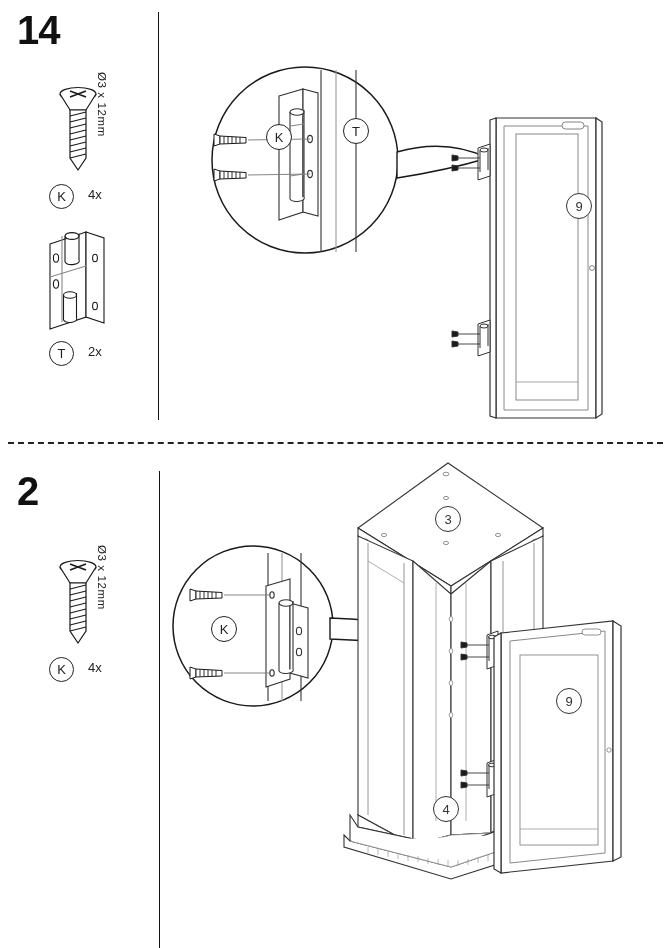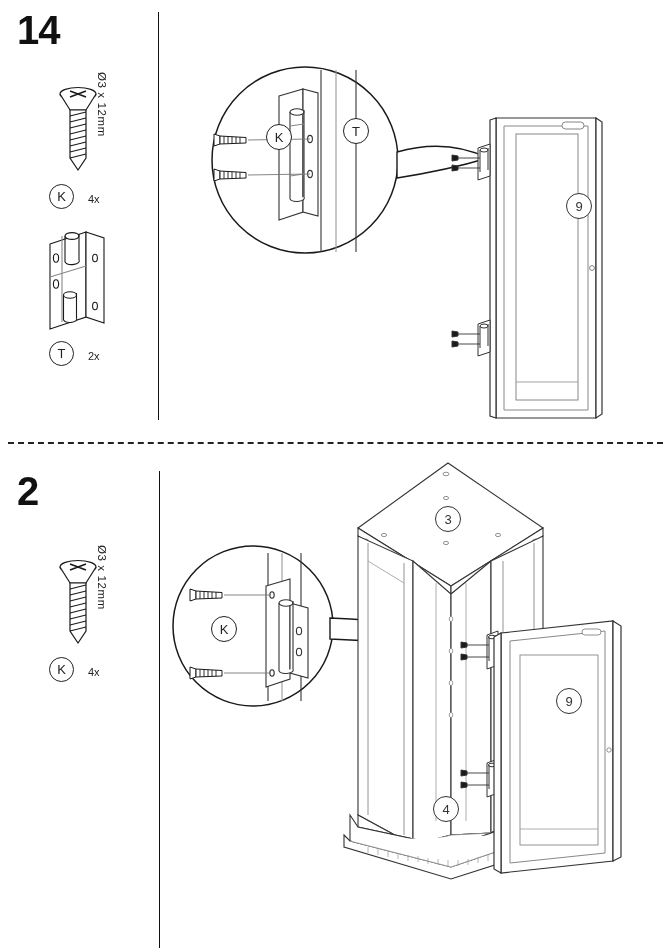--- a/index.html
+++ b/index.html
@@ -33,21 +33,21 @@
   .screw-wrap{position:relative;height:110px;}
   .dim-label{position:absolute;left:96px;top:2px;
              font-size:11.5px;letter-spacing:.6px;white-space:nowrap;
              writing-mode:vertical-rl;text-orientation:mixed;color:#222;}
 
   .partline{position:relative;height:42px;}
   .badge{position:absolute;left:49px;top:4px;width:23px;height:23px;
          border:1.3px solid #222;border-radius:50%;
          display:flex;align-items:center;justify-content:center;
          font-size:13px;color:#222;background:#fff;}
-  .qty{position:absolute;left:88px;top:7px;font-size:11px;color:#222;margin-top:6px;}
+  .qty{position:absolute;left:88px;top:7px;font-size:13px;color:#222;}
 
   
   .canvas{position:absolute;left:158px;top:0;width:513px;height:100%;}
   .canvas svg{position:absolute;left:0;top:0;overflow:visible;}
 
   .cap-badge{position:absolute;width:24px;height:24px;border:1.3px solid #222;
              border-radius:50%;display:flex;align-items:center;
              justify-content:center;font-size:13px;background:#fff;color:#222;}
   .part-badge{position:absolute;width:24px;height:24px;border:1.2px solid #333;
               border-radius:50%;display:flex;align-items:center;

